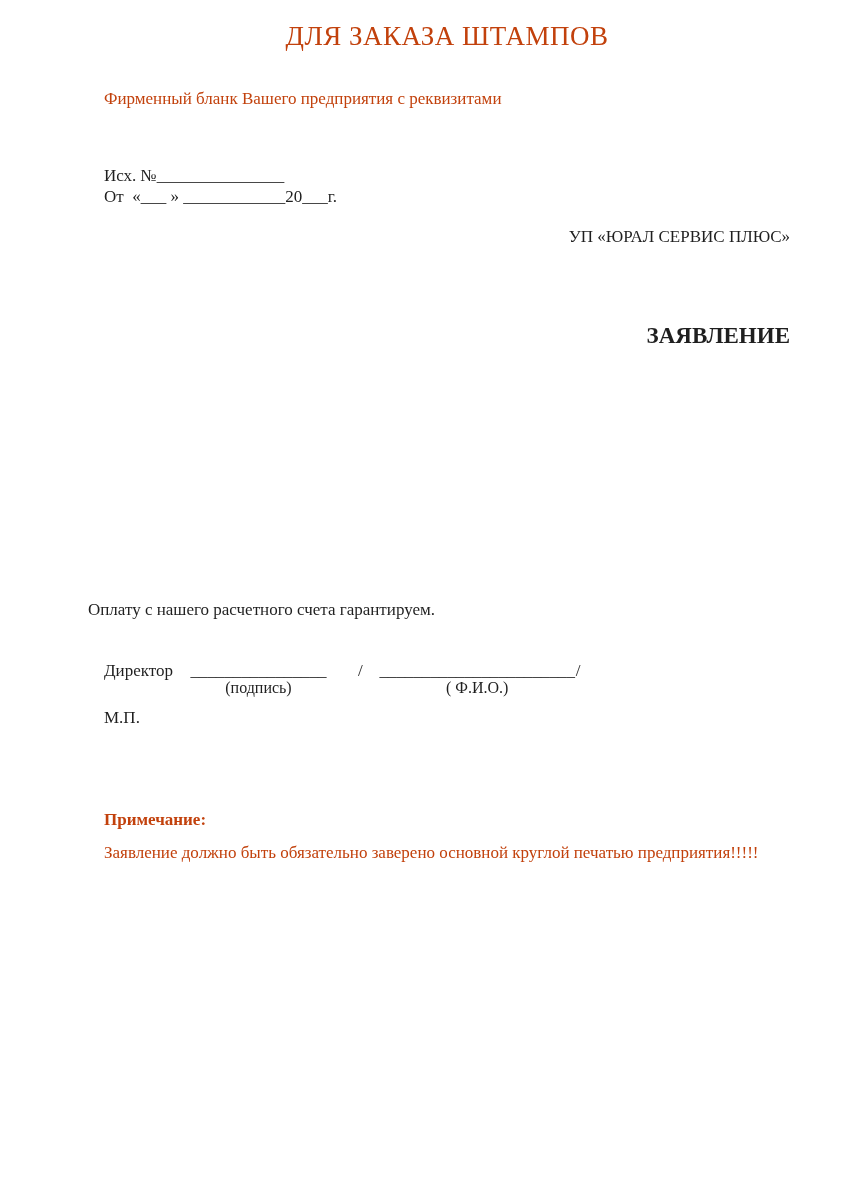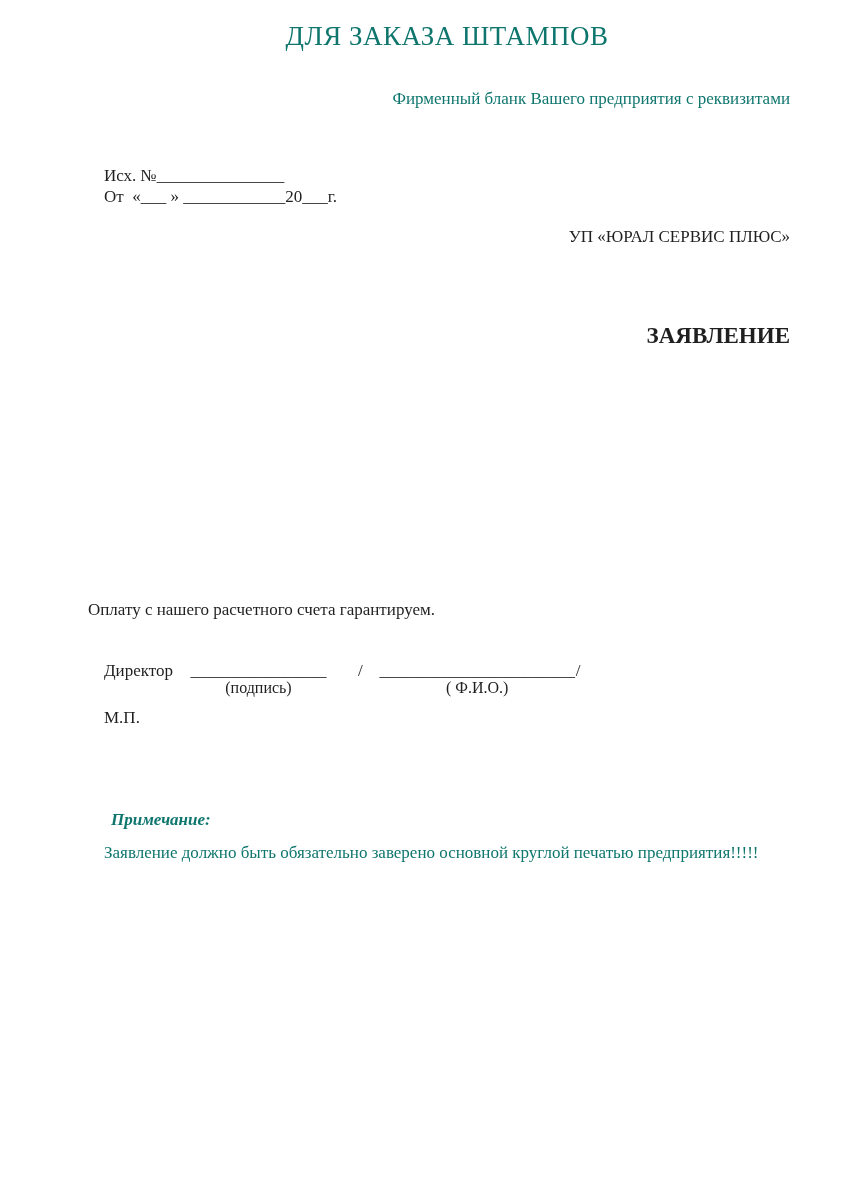--- a/index.html
+++ b/index.html
@@ -9,34 +9,34 @@
     font-family: "Liberation Serif", "DejaVu Serif", serif;
     color: #1f1f1f;
   }
   .page {
     position: relative;
     width: 849px; height: 1200px;
     background: #ffffff;
     overflow: hidden;
   }
   .abs { position: absolute; }
-  .red { color: #0f766e; }
+  .red { color: #c2410c; }
   .bold { font-weight: bold; }
   .body-text { font-size: 17px; line-height: 20.5px; }
   .pre { white-space: pre; }
 
   .doc-title {
     top: 20px; left: 104px; width: 686px;
     font-size: 27px; line-height: 32px;
     text-align: center;
     letter-spacing: 0.5px;
   }
   .doc-subtitle {
     top: 89px; left: 104px; width: 686px;
-    text-align: right;
+    text-align: left;
   }
   .ref-block { top: 166px; left: 104px; }
   .addressee { top: 227px; left: 104px; width: 686px; text-align: right; line-height: 20px; }
   .statement-heading {
     top: 325px; left: 104px; width: 686px;
     text-align: right; font-size: 23px; line-height: 21px;
   }
   .request-block { top: 363px; left: 104px; width: 740px; }
   .indent { padding-left: 47px; }
   .payment-line { top: 560px; left: 88px; margin-top: 40px; }
@@ -47,21 +47,21 @@
     text-align: center;
     white-space: nowrap;
   }
   .sig-unit .sig-line { line-height: 20px; }
   .sig-caption { font-size: 16px; line-height: 13px; text-align: center; }
   .sig-unit-1 { width: 137px; margin-left: 17px; }
   .sig-slash { display: inline-block; margin-left: 31px; vertical-align: top; }
   .sig-unit-2 { width: 197px; margin-left: 16px; }
   .sig-end-slash { display: inline-block; vertical-align: top; }
   .stamp-place { top: 708px; left: 104px; }
-  .note-heading { top: 810px; left: 111px; font-style: italic; }
+  .note-heading { top: 810px; left: 104px; }
   .note-text { top: 831px; left: 104px; width: 720px; margin-top: 12px; }
 </style>
 </head>
 <body>
 
 <div class="page">
 
   <div class="abs doc-title red">ДЛЯ ЗАКАЗА ШТАМПОВ</div>
 
   <div class="abs doc-subtitle red body-text">Фирменный бланк Вашего предприятия с реквизитами</div>

